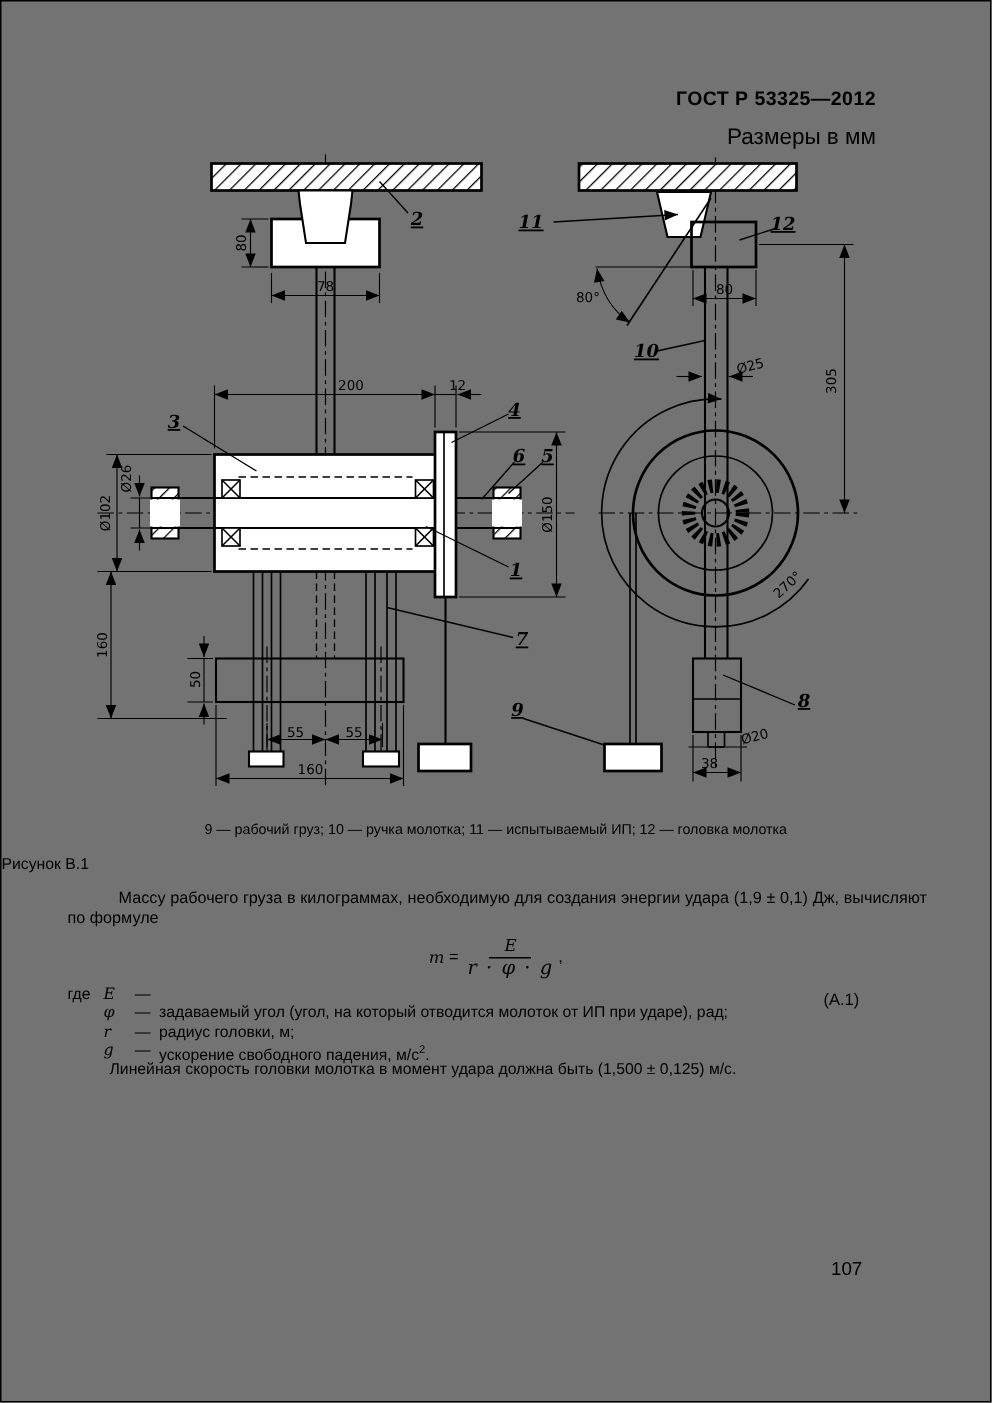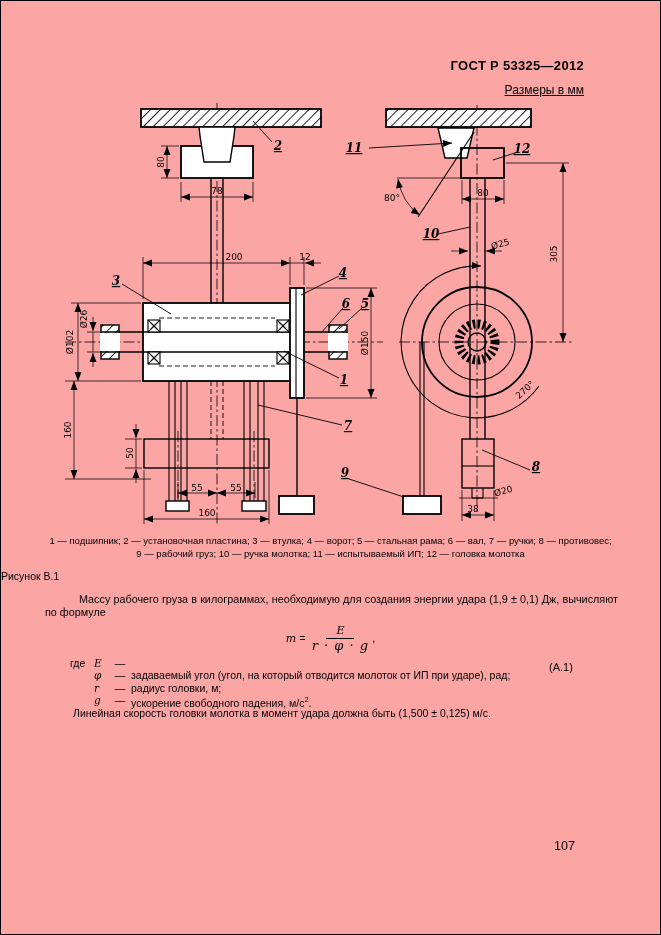--- a/index.html
+++ b/index.html
@@ -1,19 +1,19 @@
 <!DOCTYPE html>
 <html><head>
 <meta charset="utf-8">
 <style>
   html,body{margin:0;padding:0;background:#888;}
-  .page{position:relative;width:661px;height:935px;background:#fca5a5;color:#000;
+  .page{position:relative;width:661px;height:935px;background:#737373;color:#000;
         font-family:"Liberation Sans",sans-serif;border:1px solid #000;box-sizing:border-box;overflow:hidden;}
   .hdr{position:absolute;top:57px;right:76px;font-size:13px;font-weight:bold;letter-spacing:.3px;}
-  .units{position:absolute;top:82px;right:76px;font-size:12px;text-decoration:underline;}
+  .units{position:absolute;top:82px;right:76px;font-size:15px;}
   svg.drawing{position:absolute;left:0;top:0;width:661px;height:935px;}
   svg .sw2{stroke:#000;stroke-width:1.8;fill:none}
   svg .sw15{stroke:#000;stroke-width:1.4;fill:none}
   svg .sw1{stroke:#000;stroke-width:1.1;fill:none}
   svg .thin{stroke:#000;stroke-width:.75;fill:none}
   svg .ldr{stroke:#000;stroke-width:.9;fill:none}
   svg .dash{stroke:#000;stroke-width:.9;fill:none;stroke-dasharray:5 3}
   svg .cl{stroke:#000;stroke-width:.8;fill:none;stroke-dasharray:11 3 2.5 3}
   svg .wf{fill:#fff}
   svg .knurl{stroke:#000;stroke-width:9;fill:none;stroke-dasharray:2.5 2.5}
@@ -23,21 +23,21 @@
   .cap{position:absolute;left:0;width:100%;text-align:center;font-size:9.5px;}
   .cap1{top:534px}.cap2{top:547px}
   .figtitle{position:absolute;top:569px;left:0;width:100%;text-align:left;font-size:10.5px;}
   .para{position:absolute;top:592px;left:44px;width:573px;font-size:10.8px;line-height:13px;text-align:justify;text-indent:34px;}
   .formula{position:absolute;top:623px;left:0;width:100%;display:flex;justify-content:center;align-items:center;font-size:11px;}
   .it{font-style:italic;font-family:"DejaVu Serif",serif;}
   .frac{display:inline-flex;flex-direction:column;align-items:center;margin:0 3px;}
   .fnum{padding:0 10px;border-bottom:1px solid #000;line-height:14px;}
   .fden{line-height:13px;font-size:13px;letter-spacing:1px;}
   .eq-num{position:absolute;top:632px;left:548px;font-size:11px;margin-top:28px;}
-  .where{position:absolute;top:656px;left:44px;width:575px;font-size:10.5px;margin-left:25px;}
+  .where{position:absolute;top:656px;left:44px;width:575px;font-size:10.5px;}
   .wrow{display:flex;line-height:12.3px;}
   .wlead{width:24px;}
   .wsym{width:15px;font-style:italic;font-family:"DejaVu Serif",serif;text-align:left;}
   .wdash{width:22px;text-align:center;}
   .wtxt{flex:1;}
   .wtxt sup{font-size:7.5px;}
   .closing{position:absolute;top:706px;left:72px;font-size:10.5px;}
   .pagenum{position:absolute;top:838px;left:553px;font-size:12.5px;}
 </style>
 </head>
@@ -261,21 +261,20 @@
         <text x="391" y="200" class="dim">80°</text>
         <text x="482" y="195" class="dim">80</text>
         <text x="500" y="246" transform="rotate(-15 500 246)" class="dim">Ø25</text>
         <text x="556" y="253" transform="rotate(-90 556 253)" class="dim">305</text>
         <text x="526" y="391" transform="rotate(-42 526 391)" class="dim">270°</text>
         <text x="503" y="493" transform="rotate(-15 503 493)" class="dim">Ø20</text>
         <text x="472" y="511" class="dim">38</text>
       </g>
   </svg>
 
-  <div class="cap cap1">1 — подшипник; 2 — установочная пластина; 3 — втулка; 4 — ворот; 5 — стальная рама; 6 — вал, 7 — ручки; 8 — противовес;</div>
   <div class="cap cap2">9 — рабочий груз; 10 — ручка молотка; 11 — испытываемый ИП; 12 — головка молотка</div>
   <div class="figtitle">Рисунок В.1</div>
 
   <div class="para">Массу рабочего груза в килограммах, необходимую для создания энергии удара (1,9 ± 0,1) Дж, вычисляют по формуле</div>
 
   <div class="formula">
     <span class="it">m</span>
     <span style="margin:0 3px;">=</span>
     <span class="frac">
       <span class="fnum it">E</span>

